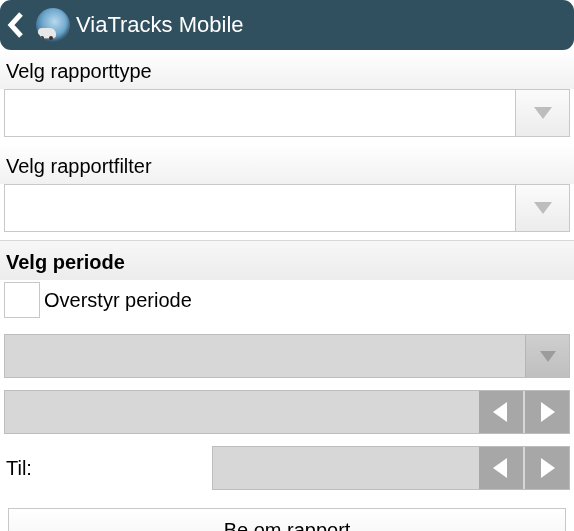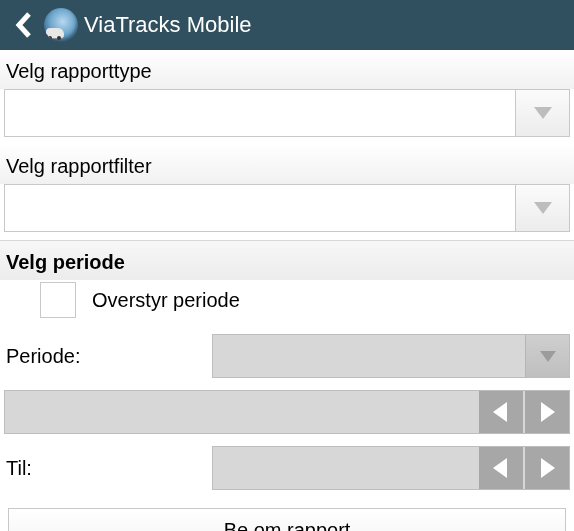--- a/index.html
+++ b/index.html
@@ -3,22 +3,23 @@
 <meta charset="utf-8">
 <style>
   * { box-sizing: border-box; margin: 0; padding: 0; }
   html, body { width: 574px; height: 531px; font-family: Arial, Helvetica, sans-serif; background: #fff; overflow: hidden; }
 
   .header {
     background: #30505f;
     height: 50px;
     display: flex;
     align-items: center;
-    padding: 0 10px;
+    padding: 0 2px;
     gap: 6px;
+    border-radius: 11px;
   }
   .back-chevron {
     width: 28px; height: 28px;
     display: flex; align-items: center; justify-content: center;
     cursor: pointer;
   }
   .app-icon {
     width: 34px; height: 34px;
     border-radius: 50%;
     background: radial-gradient(circle at 55% 40%, #b8d8ef 0%, #6ea7cc 45%, #3a6a8d 75%, #2a4e66 100%);
@@ -70,24 +71,23 @@
   }
   .select-arrow {
     width:54px;
     border-left:1px solid #c8c8c8;
     background: linear-gradient(#fbfbfb,#ececec);
     display:flex; align-items:center; justify-content:center;
   }
 
   .checkbox-row {
     display:flex; align-items:center;
-    gap:16px;
+    gap:4px;
     padding: 2px 4px 16px 4px;
     background:#fff;
-    margin-left:36px;
   }
   .checkbox {
     width:36px; height:36px;
     border:1px solid #c8c8c8;
     background:#fff;
     cursor:pointer;
   }
   .checkbox-label { font-size:20px; color:#000; }
 
   .field-row {
@@ -178,21 +178,20 @@
 </div>
 
 <div class="section-label period">Velg periode</div>
 
 <div class="checkbox-row">
   <div class="checkbox"></div>
   <div class="checkbox-label">Overstyr periode</div>
 </div>
 
 <div class="field-row">
-  <div class="field-label">Periode:</div>
   <div class="field-control disabled">
     <div class="body"></div>
     <div class="arrowbox">
       <svg width="16" height="11" viewBox="0 0 16 11">
         <polygon points="0,0 16,0 8,11" fill="#9c9c9c"></polygon>
       </svg>
     </div>
   </div>
 </div>
 

